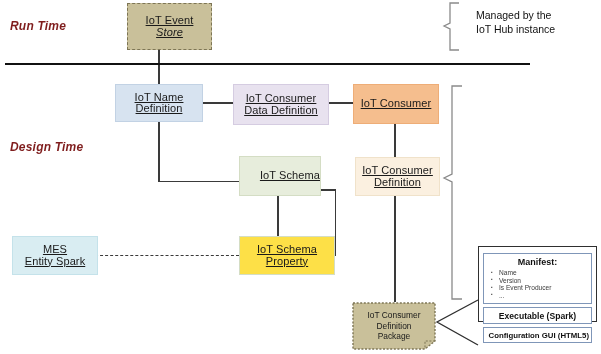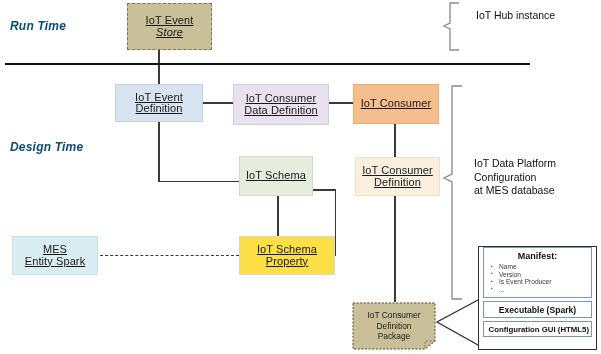--- a/index.html
+++ b/index.html
@@ -32,21 +32,21 @@
   }
   .node .lbl{display:block;}
   .node .lbl .ital{font-style:italic;}
 
   
   .phase-label{
     position:absolute;
     font-style:italic;
     font-weight:bold;
     font-size:12px;
-    color:#0c4a6e;
+    color:#7f1d1d;
     letter-spacing:.2px;
     z-index:6;
   }
 
   
   .annot{
     position:absolute;
     font-size:10.5px;
     line-height:13.5px;
     color:#111;
@@ -167,57 +167,53 @@
   <svg class="overlay" viewBox="0 0 601 354">
 
     <path d="M 459 3 L 450 3 L 450 23 L 444 26 L 450 29 L 450 50 L 459 50" fill="none" stroke="#8a8a8a" stroke-width="1.3"></path>
 
     <path d="M 462 86 L 452 86 L 452 174 L 444 178 L 452 182 L 452 299 L 462 299" fill="none" stroke="#8a8a8a" stroke-width="1.3"></path>
 
     <path d="M 478 300 L 437 322 L 478 345" fill="none" stroke="#2f2f2f" stroke-width="1.3"></path>
   </svg>
 
   <div class="annot" style="left:476px;top:9px;width:120px;">
+    <div>Managed by the</div>
     <div>IoT Hub instance</div>
   </div>
 
-  <div class="annot" style="left:474px;top:157px;width:126px;">
-    <div>IoT Data Platform</div>
-    <div>Configuration</div>
-    <div>at MES database</div>
-  </div>
 
   <div class="node" id="node-iot-event-store" style="left:127px;top:3px;width:85px;height:47px;
               background:#C9C09A;border:1.5px dashed #7d7555;">
     <span class="lbl">
       <span>IoT Event</span><br>
       <span class="ital">Store</span>
     </span>
   </div>
 
   <div class="node" id="node-iot-event-definition" style="left:115px;top:84px;width:88px;height:38px;
               background:#D7E3F0;border:1px solid #c2d2e4;">
-    <span class="lbl">IoT Event Definition</span>
+    <span class="lbl">IoT Name Definition</span>
   </div>
 
   <div class="node" id="node-iot-consumer-event-definition" style="left:233px;top:84px;width:96px;height:41px;
               background:#E8E2EF;border:1px solid #d5cce1;">
     <span class="lbl">
       <span>IoT Consumer</span><br>
       <span>Data Definition</span>
     </span>
   </div>
 
   <div class="node" id="node-iot-consumer" style="left:353px;top:84px;width:86px;height:40px;
               background:#F5BE8E;border:1px solid #eead77;">
     <span class="lbl">IoT Consumer</span>
   </div>
 
-  <div class="node" id="node-iot-schema" style="left:239px;top:156px;width:74px;height:40px;
-              background:#E7EDDC;border:1px solid #d4ddc4;">
+  <div class="node" id="node-iot-schema" style="left:239px;top:156px;width:82px;height:40px;
+              background:#E7EDDC;border:1px solid #d4ddc4;justify-content:flex-end;">
     <span class="lbl">IoT Schema</span>
   </div>
 
   <div class="node" id="node-iot-consumer-definition" style="left:355px;top:157px;width:85px;height:39px;
               background:#FBF0E0;border:1px solid #f0e2ca;">
     <span class="lbl">
       <span>IoT Consumer</span><br>
       <span>Definition</span>
     </span>
   </div>
@@ -244,21 +240,21 @@
                 display:flex;align-items:center;justify-content:center;
                 text-align:center;font-size:8.4px;line-height:10.5px;color:#1a1a1a;">
       <span>
         <span>IoT Consumer</span><br>
         <span>Definition</span><br>
         <span>Package</span>
       </span>
     </div>
   </div>
 
-  <div id="manifest-panel" style="left:478px;top:246px;width:119px;height:104px;">
+  <div id="manifest-panel" style="left:478px;top:246px;width:119px;height:76px;padding-top:6px;">
 
     <div class="mf-box" id="manifest-head">
       <div class="mf-title">Manifest:</div>
       <ul class="mf-list">
         <li>Name</li>
         <li>Version</li>
         <li>Is Event Producer</li>
         <li>...</li>
       </ul>
     </div>

